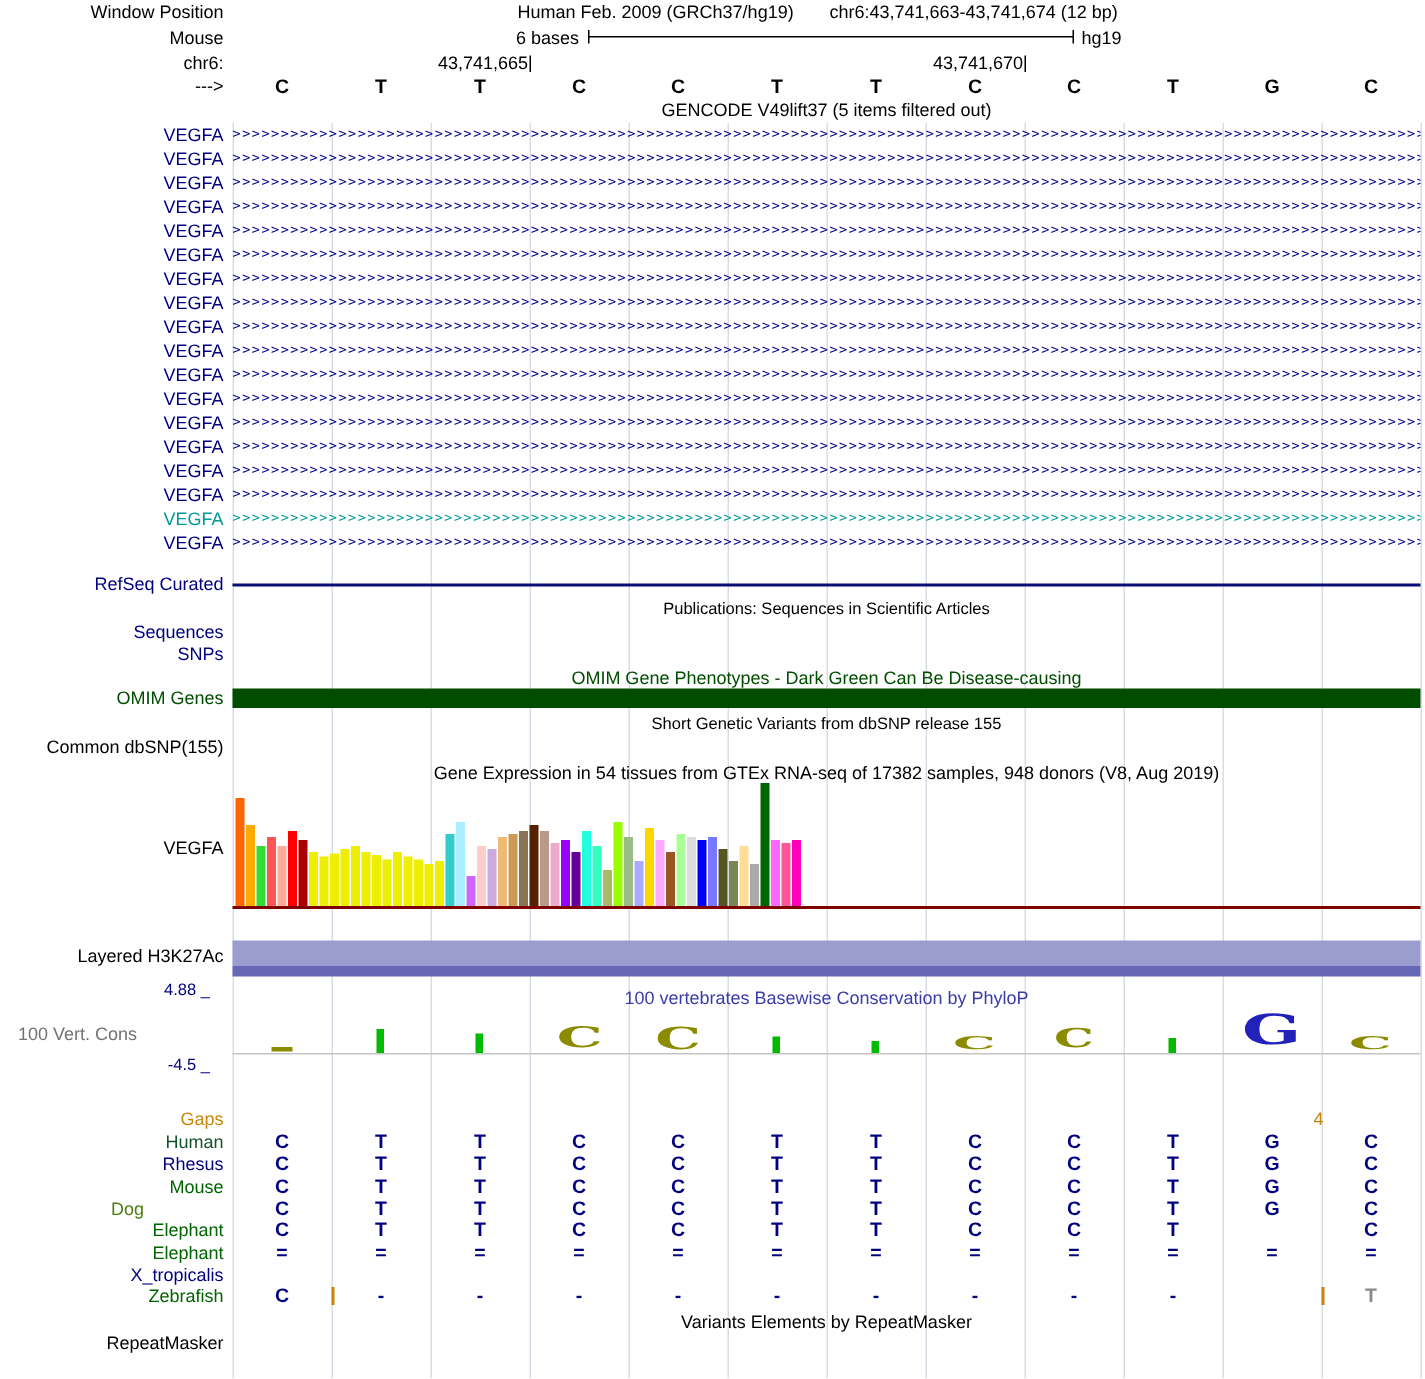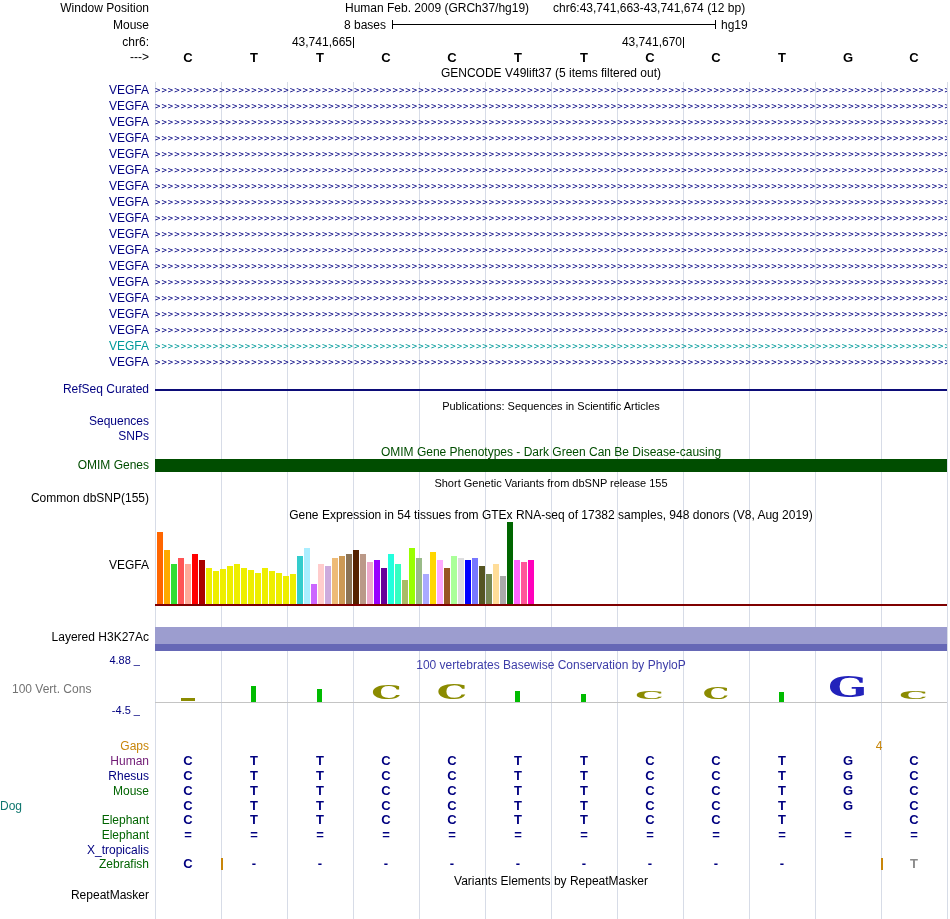--- a/index.html
+++ b/index.html
@@ -15,21 +15,21 @@
 </head>
 <body>
 
 <div id="browser">
 
   <div class="lab black" style="top:1px">Window Position</div>
   <div class="abs t12 black" style="left:345px;top:1px">Human Feb. 2009 (GRCh37/hg19)</div>
   <div class="abs t12 black" style="left:553px;top:1px">chr6:43,741,663-43,741,674 (12 bp)</div>
 
   <div class="lab black" style="top:18px">Mouse</div>
-  <div class="abs t12 black" style="left:290px;top:18px;width:96px;text-align:right">8 bases</div>
+  <div class="abs t12 black" style="left:290px;top:18px;width:96px;text-align:right">6 bases</div>
   <div class="abs" style="left:392px;top:24px;width:324px;height:1px;background:#000"></div>
   <div class="abs" style="left:392px;top:20px;width:1px;height:9px;background:#000"></div>
   <div class="abs" style="left:715px;top:20px;width:1px;height:9px;background:#000"></div>
   <div class="abs t12 black" style="left:721px;top:18px">hg19</div>
 
   <div class="lab black" style="top:35px">chr6:</div>
   <div class="abs t12 black" style="left:238px;top:35px;width:114px;text-align:right">43,741,665</div>
   <div class="abs" style="left:353px;top:37px;width:1px;height:11px;background:#000"></div>
   <div class="abs t12 black" style="left:568px;top:35px;width:114px;text-align:right">43,741,670</div>
   <div class="abs" style="left:683px;top:37px;width:1px;height:11px;background:#000"></div>
@@ -204,21 +204,21 @@
       <span style="font-size: 17.4px; line-height: 1; font-weight: bold; color: rgb(139, 139, 0); display: inline-block; font-family: &quot;DejaVu Serif&quot;, serif; transform: scaleX(1.92); transform-origin: center bottom;">C</span>
     </div>
     <div style="position: absolute; white-space: nowrap; left: 779px; top: 692px; width: 5px; height: 10px; background: rgb(0, 187, 0); z-index: 2;"></div>
     <div style="position: absolute; white-space: nowrap; left: 830px; top: 683px; width: 36px; height: 19px; display: flex; align-items: flex-end; justify-content: center; z-index: 2;">
       <span style="font-size: 27.55px; line-height: 1; font-weight: bold; color: rgb(34, 34, 187); display: inline-block; font-family: &quot;DejaVu Serif&quot;, serif; transform: scaleX(1.68); transform-origin: center bottom;">G</span>
     </div>
     <div style="position: absolute; white-space: nowrap; left: 900px; top: 694px; width: 28px; height: 8px; display: flex; align-items: flex-end; justify-content: center; z-index: 2;">
       <span style="font-size: 11.6px; line-height: 1; font-weight: bold; color: rgb(139, 139, 0); display: inline-block; font-family: &quot;DejaVu Serif&quot;, serif; transform: scaleX(3.09); transform-origin: center bottom;">C</span>
     </div>
     <div style="position: absolute; white-space: nowrap; left: 0px; top: 739px; width: 149px; text-align: right; font-size: 12px; color: rgb(200, 134, 10); z-index: 2;">Gaps</div>
-    <div style="position: absolute; white-space: nowrap; left: 0px; top: 754px; width: 149px; text-align: right; font-size: 12px; color: #701a75; z-index: 2;">Human</div>
+    <div style="position: absolute; white-space: nowrap; left: 0px; top: 754px; width: 149px; text-align: right; font-size: 12px; color: #14532d; z-index: 2;">Human</div>
     <div style="position: absolute; white-space: nowrap; left: 178px; top: 753px; width: 20px; text-align: center; font-size: 13px; font-weight: bold; color: rgb(0, 0, 128); z-index: 2;">C</div>
     <div style="position: absolute; white-space: nowrap; left: 244px; top: 753px; width: 20px; text-align: center; font-size: 13px; font-weight: bold; color: rgb(0, 0, 128); z-index: 2;">T</div>
     <div style="position: absolute; white-space: nowrap; left: 310px; top: 753px; width: 20px; text-align: center; font-size: 13px; font-weight: bold; color: rgb(0, 0, 128); z-index: 2;">T</div>
     <div style="position: absolute; white-space: nowrap; left: 376px; top: 753px; width: 20px; text-align: center; font-size: 13px; font-weight: bold; color: rgb(0, 0, 128); z-index: 2;">C</div>
     <div style="position: absolute; white-space: nowrap; left: 442px; top: 753px; width: 20px; text-align: center; font-size: 13px; font-weight: bold; color: rgb(0, 0, 128); z-index: 2;">C</div>
     <div style="position: absolute; white-space: nowrap; left: 508px; top: 753px; width: 20px; text-align: center; font-size: 13px; font-weight: bold; color: rgb(0, 0, 128); z-index: 2;">T</div>
     <div style="position: absolute; white-space: nowrap; left: 574px; top: 753px; width: 20px; text-align: center; font-size: 13px; font-weight: bold; color: rgb(0, 0, 128); z-index: 2;">T</div>
     <div style="position: absolute; white-space: nowrap; left: 640px; top: 753px; width: 20px; text-align: center; font-size: 13px; font-weight: bold; color: rgb(0, 0, 128); z-index: 2;">C</div>
     <div style="position: absolute; white-space: nowrap; left: 706px; top: 753px; width: 20px; text-align: center; font-size: 13px; font-weight: bold; color: rgb(0, 0, 128); z-index: 2;">C</div>
     <div style="position: absolute; white-space: nowrap; left: 772px; top: 753px; width: 20px; text-align: center; font-size: 13px; font-weight: bold; color: rgb(0, 0, 128); z-index: 2;">T</div>
@@ -243,21 +243,21 @@
     <div style="position: absolute; white-space: nowrap; left: 310px; top: 783px; width: 20px; text-align: center; font-size: 13px; font-weight: bold; color: rgb(0, 0, 128); z-index: 2;">T</div>
     <div style="position: absolute; white-space: nowrap; left: 376px; top: 783px; width: 20px; text-align: center; font-size: 13px; font-weight: bold; color: rgb(0, 0, 128); z-index: 2;">C</div>
     <div style="position: absolute; white-space: nowrap; left: 442px; top: 783px; width: 20px; text-align: center; font-size: 13px; font-weight: bold; color: rgb(0, 0, 128); z-index: 2;">C</div>
     <div style="position: absolute; white-space: nowrap; left: 508px; top: 783px; width: 20px; text-align: center; font-size: 13px; font-weight: bold; color: rgb(0, 0, 128); z-index: 2;">T</div>
     <div style="position: absolute; white-space: nowrap; left: 574px; top: 783px; width: 20px; text-align: center; font-size: 13px; font-weight: bold; color: rgb(0, 0, 128); z-index: 2;">T</div>
     <div style="position: absolute; white-space: nowrap; left: 640px; top: 783px; width: 20px; text-align: center; font-size: 13px; font-weight: bold; color: rgb(0, 0, 128); z-index: 2;">C</div>
     <div style="position: absolute; white-space: nowrap; left: 706px; top: 783px; width: 20px; text-align: center; font-size: 13px; font-weight: bold; color: rgb(0, 0, 128); z-index: 2;">C</div>
     <div style="position: absolute; white-space: nowrap; left: 772px; top: 783px; width: 20px; text-align: center; font-size: 13px; font-weight: bold; color: rgb(0, 0, 128); z-index: 2;">T</div>
     <div style="position: absolute; white-space: nowrap; left: 838px; top: 783px; width: 20px; text-align: center; font-size: 13px; font-weight: bold; color: rgb(0, 0, 128); z-index: 2;">G</div>
     <div style="position: absolute; white-space: nowrap; left: 904px; top: 783px; width: 20px; text-align: center; font-size: 13px; font-weight: bold; color: rgb(0, 0, 128); z-index: 2;">C</div>
-    <div style="position: absolute; white-space: nowrap; left: 0px; top: 799px; width: 170px; text-align: left; font-size: 12px; color: #0f766e; z-index: 2;">Dog</div>
+    <div style="position: absolute; white-space: nowrap; left: 0px; top: 799px; width: 170px; text-align: center; font-size: 12px; color: #4d7c0f; z-index: 2;">Dog</div>
     <div style="position: absolute; white-space: nowrap; left: 178px; top: 798px; width: 20px; text-align: center; font-size: 13px; font-weight: bold; color: rgb(0, 0, 128); z-index: 2;">C</div>
     <div style="position: absolute; white-space: nowrap; left: 244px; top: 798px; width: 20px; text-align: center; font-size: 13px; font-weight: bold; color: rgb(0, 0, 128); z-index: 2;">T</div>
     <div style="position: absolute; white-space: nowrap; left: 310px; top: 798px; width: 20px; text-align: center; font-size: 13px; font-weight: bold; color: rgb(0, 0, 128); z-index: 2;">T</div>
     <div style="position: absolute; white-space: nowrap; left: 376px; top: 798px; width: 20px; text-align: center; font-size: 13px; font-weight: bold; color: rgb(0, 0, 128); z-index: 2;">C</div>
     <div style="position: absolute; white-space: nowrap; left: 442px; top: 798px; width: 20px; text-align: center; font-size: 13px; font-weight: bold; color: rgb(0, 0, 128); z-index: 2;">C</div>
     <div style="position: absolute; white-space: nowrap; left: 508px; top: 798px; width: 20px; text-align: center; font-size: 13px; font-weight: bold; color: rgb(0, 0, 128); z-index: 2;">T</div>
     <div style="position: absolute; white-space: nowrap; left: 574px; top: 798px; width: 20px; text-align: center; font-size: 13px; font-weight: bold; color: rgb(0, 0, 128); z-index: 2;">T</div>
     <div style="position: absolute; white-space: nowrap; left: 640px; top: 798px; width: 20px; text-align: center; font-size: 13px; font-weight: bold; color: rgb(0, 0, 128); z-index: 2;">C</div>
     <div style="position: absolute; white-space: nowrap; left: 706px; top: 798px; width: 20px; text-align: center; font-size: 13px; font-weight: bold; color: rgb(0, 0, 128); z-index: 2;">C</div>
     <div style="position: absolute; white-space: nowrap; left: 772px; top: 798px; width: 20px; text-align: center; font-size: 13px; font-weight: bold; color: rgb(0, 0, 128); z-index: 2;">T</div>

